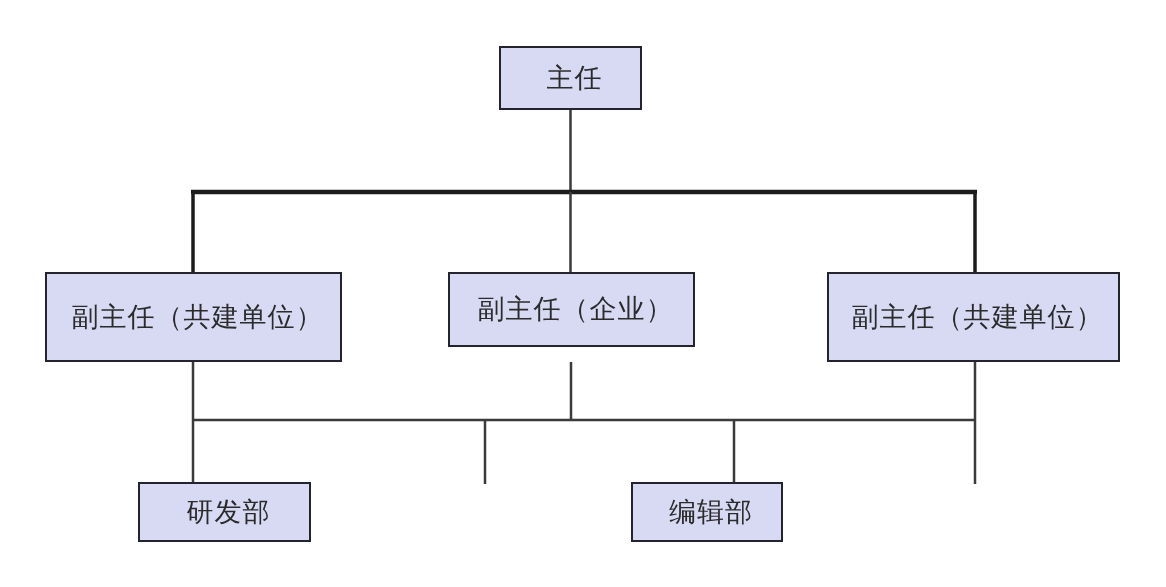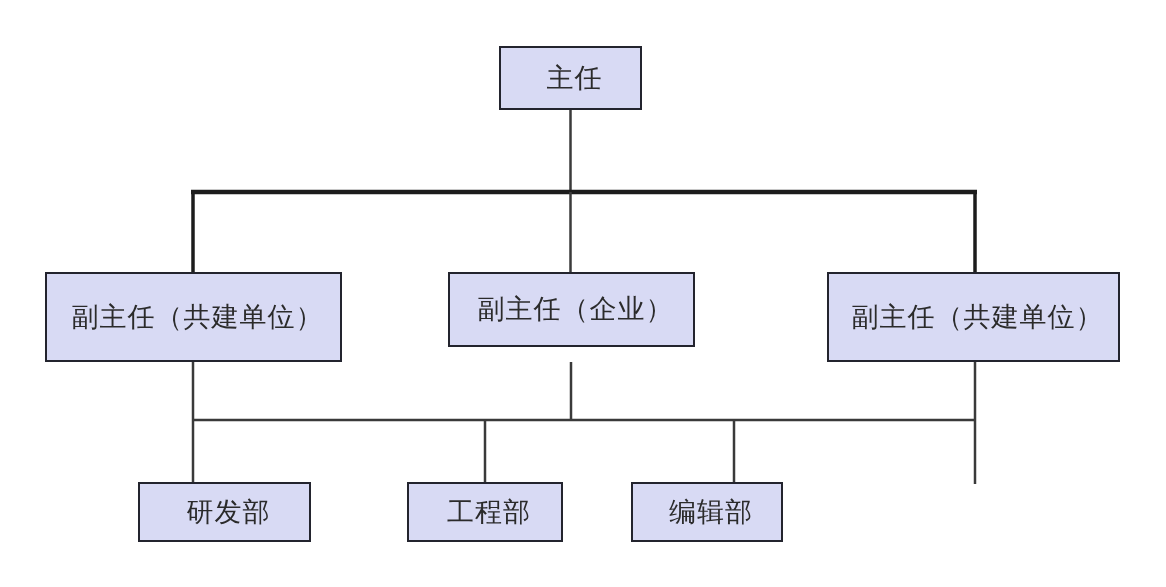--- a/index.html
+++ b/index.html
@@ -83,22 +83,19 @@
   </div>
 
   <div class="node deputy-right">
     <span>副主任（共建单位）</span>
   </div>
 
   <div class="node dept-rd">
     <span>研发部</span>
   </div>
 
-  <div class="node dept-eng">
-    <span>工程部</span>
-  </div>
 
   <div class="node dept-edit">
     <span>编辑部</span>
   </div>
 
 
 </div>
 
 </body></html>

